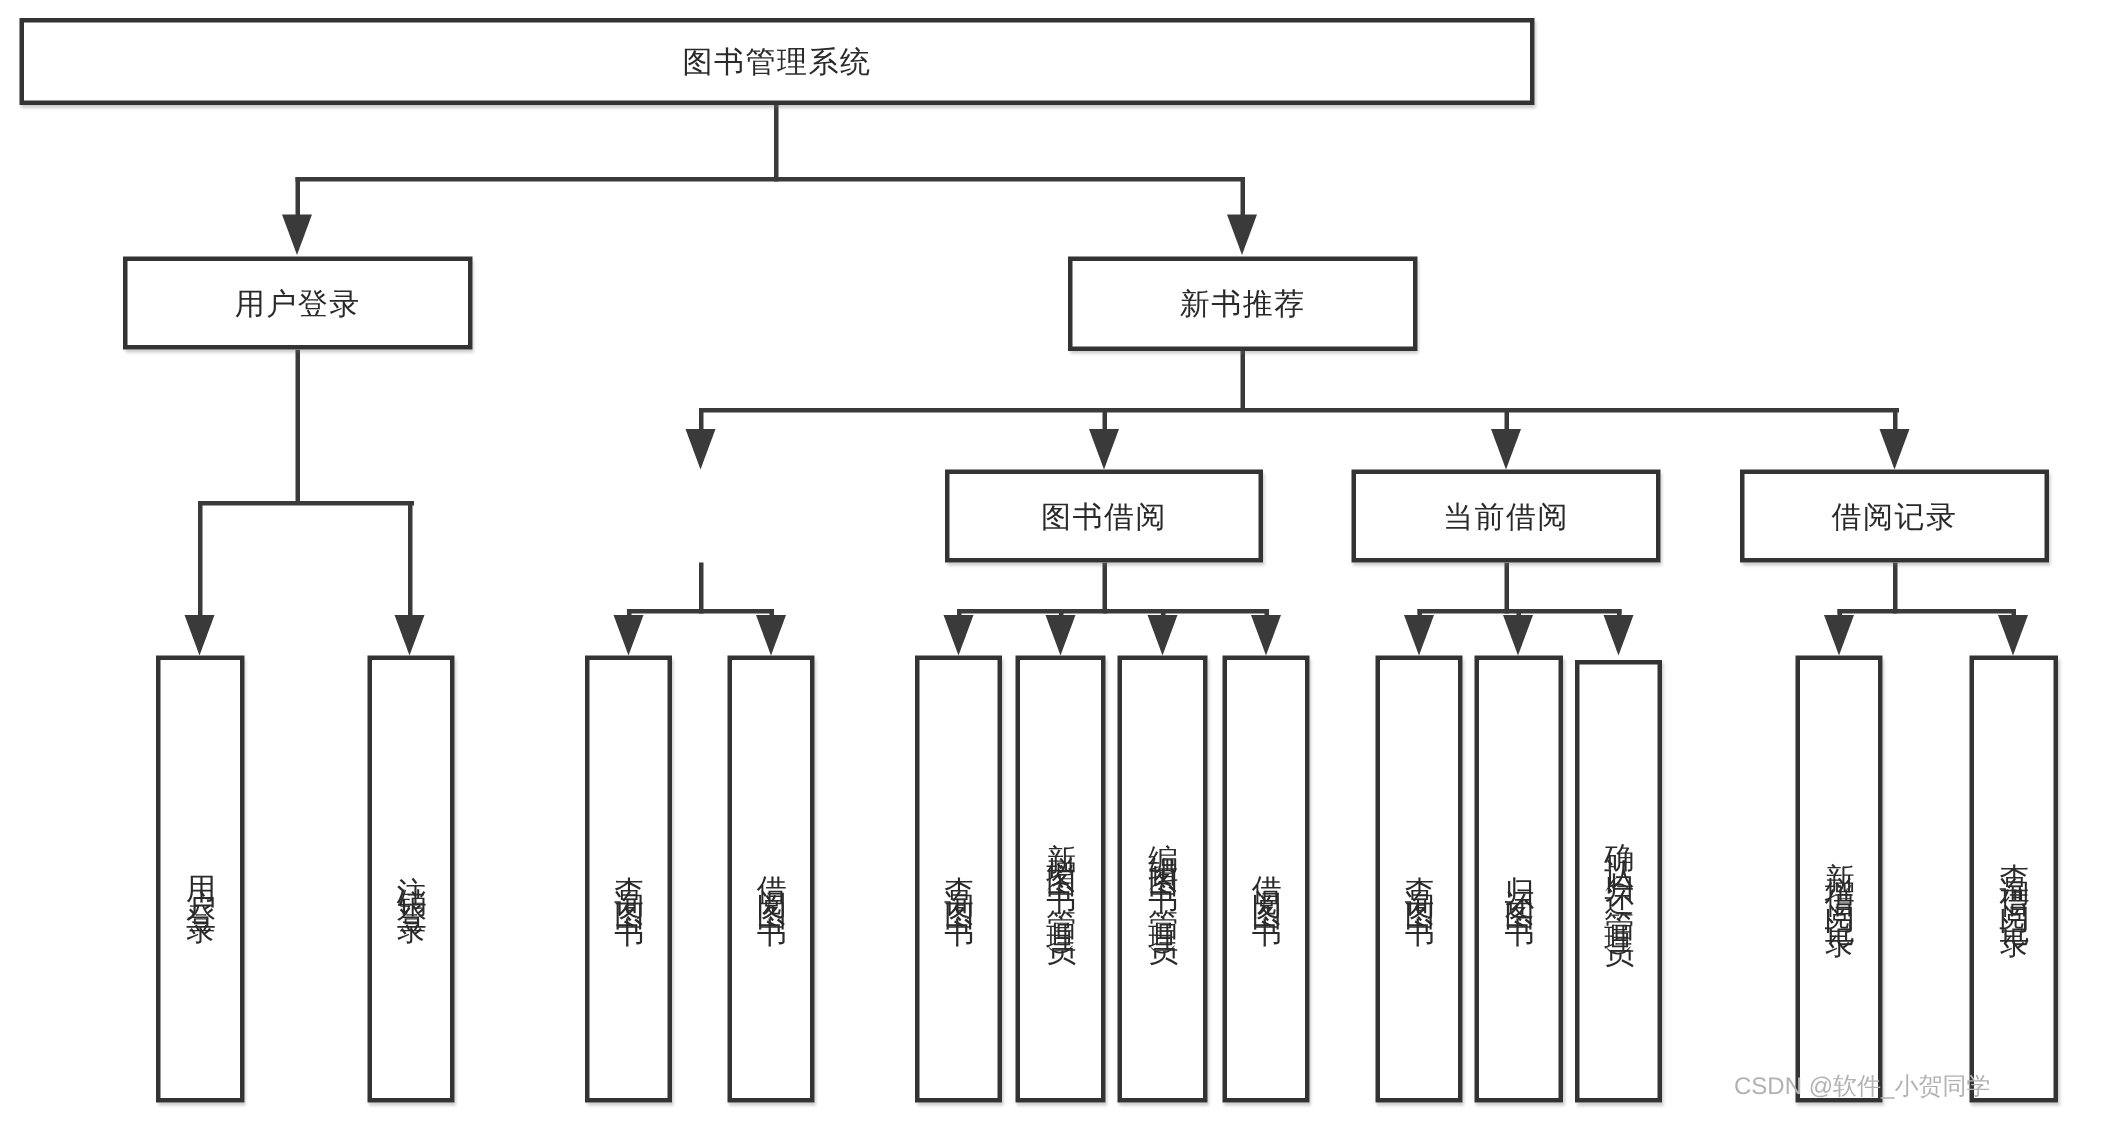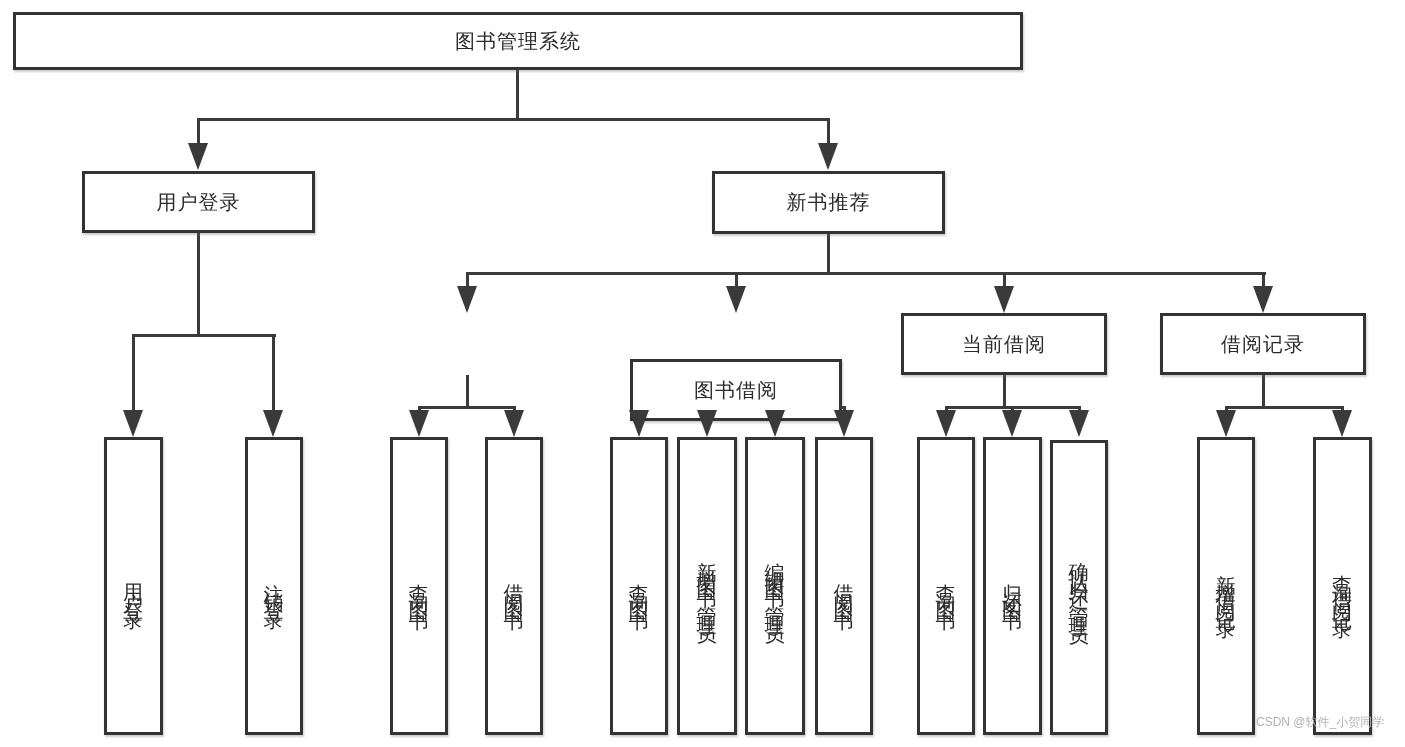--- a/index.html
+++ b/index.html
@@ -48,22 +48,22 @@
   
   .ln{position:absolute;background:var(--line);z-index:1;}
   
   .ar{
     position:absolute;width:0;height:0;z-index:3;
     border-left:10px solid transparent;
     border-right:10px solid transparent;
     border-top:27px solid var(--line);
   }
   .watermark{
-    position:absolute;left:1256px;top:714px;
-    font-size:12px;color:var(--watermark);
+    position:absolute;left:1156px;top:714px;
+    font-size:16px;color:var(--watermark);
     z-index:6;white-space:nowrap;
   }
 </style>
 </head>
 <body>
 
 <div class="stage">
 
   <div class="hbox" style="left:13px;top:12px;width:1010px;height:58px;">图书管理系统</div>
 
@@ -88,21 +88,21 @@
   <div class="ln" style="left:466px;top:272px;width:800px;height:3px;"></div>
   <div class="ln" style="left:466px;top:272px;width:3px;height:18px;"></div>
   <div class="ar" style="left:457px;top:286px;"></div>
   <div class="ln" style="left:735px;top:272px;width:3px;height:18px;"></div>
   <div class="ar" style="left:726px;top:286px;"></div>
   <div class="ln" style="left:1003px;top:272px;width:3px;height:18px;"></div>
   <div class="ar" style="left:994px;top:286px;"></div>
   <div class="ln" style="left:1262px;top:272px;width:3px;height:18px;"></div>
   <div class="ar" style="left:1253px;top:286px;"></div>
 
-  <div class="hbox" style="left:630px;top:313px;width:212px;height:62px;margin-top:46px;">图书借阅</div>
+  <div class="hbox" style="left:630px;top:313px;width:212px;height:62px;">图书借阅</div>
   <div class="hbox" style="left:1160px;top:313px;width:206px;height:62px;">借阅记录</div>
   <div class="hbox" style="left:901px;top:313px;width:206px;height:62px;">当前借阅</div>
 
   <div class="ln" style="left:466px;top:375px;width:3px;height:34px;"></div>
   <div class="ln" style="left:418px;top:406px;width:98px;height:3px;"></div>
   <div class="ln" style="left:418px;top:406px;width:3px;height:10px;"></div>
   <div class="ar" style="left:409px;top:410px;"></div>
   <div class="ln" style="left:513px;top:406px;width:3px;height:10px;"></div>
   <div class="ar" style="left:504px;top:410px;"></div>
 

